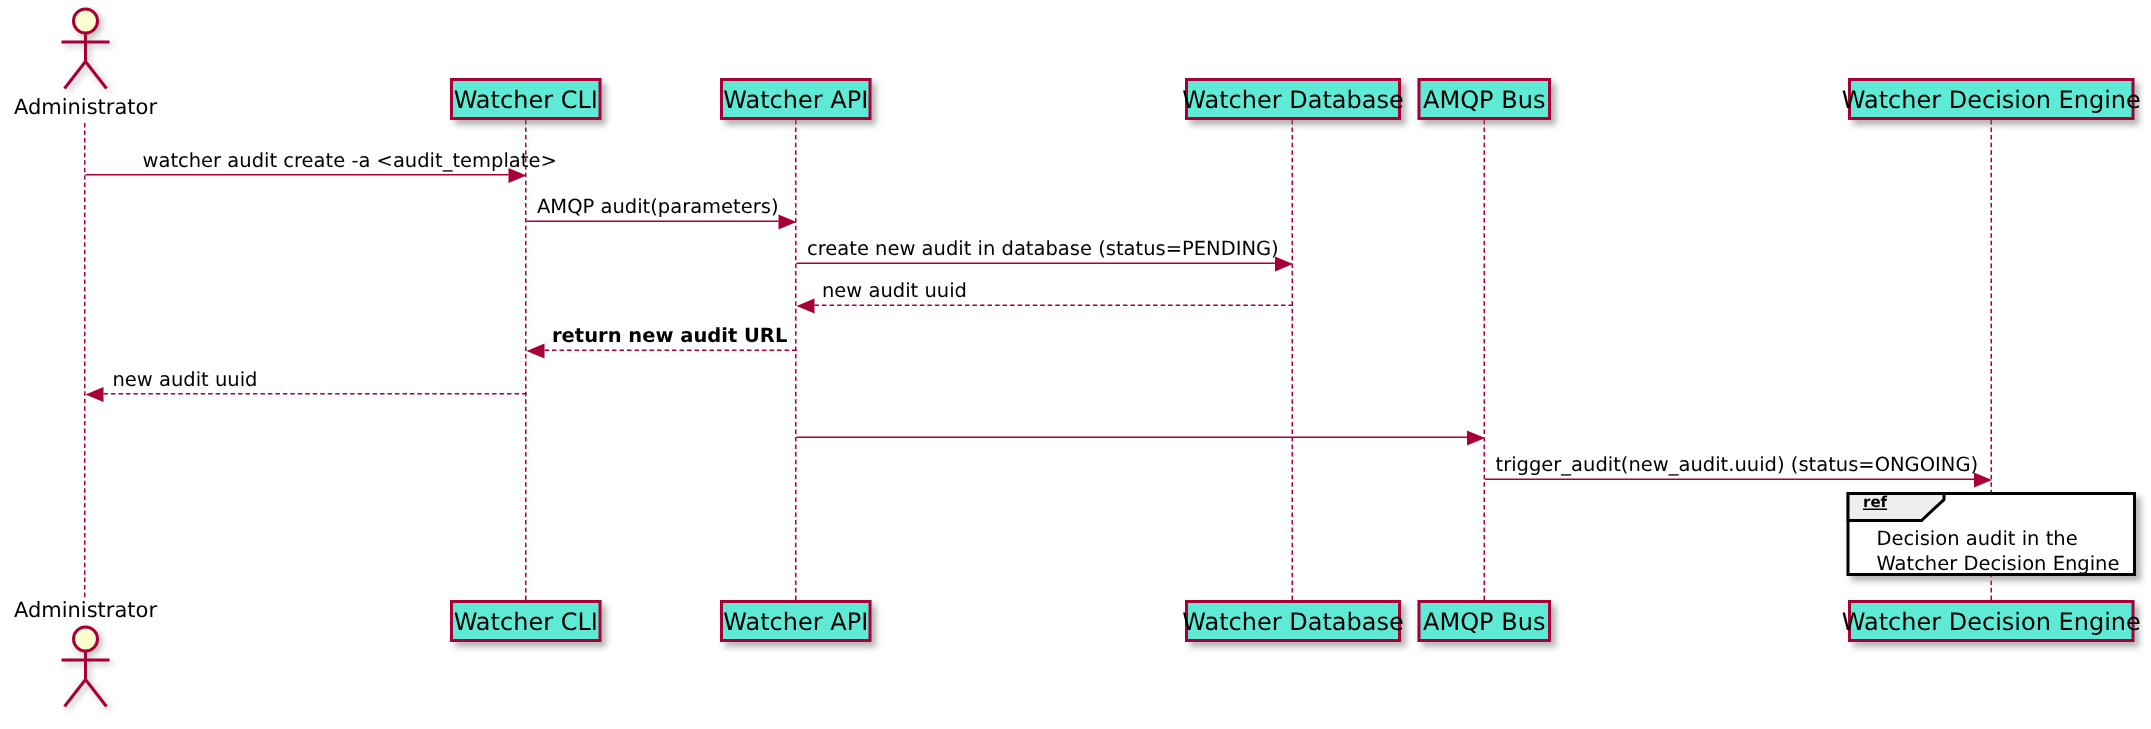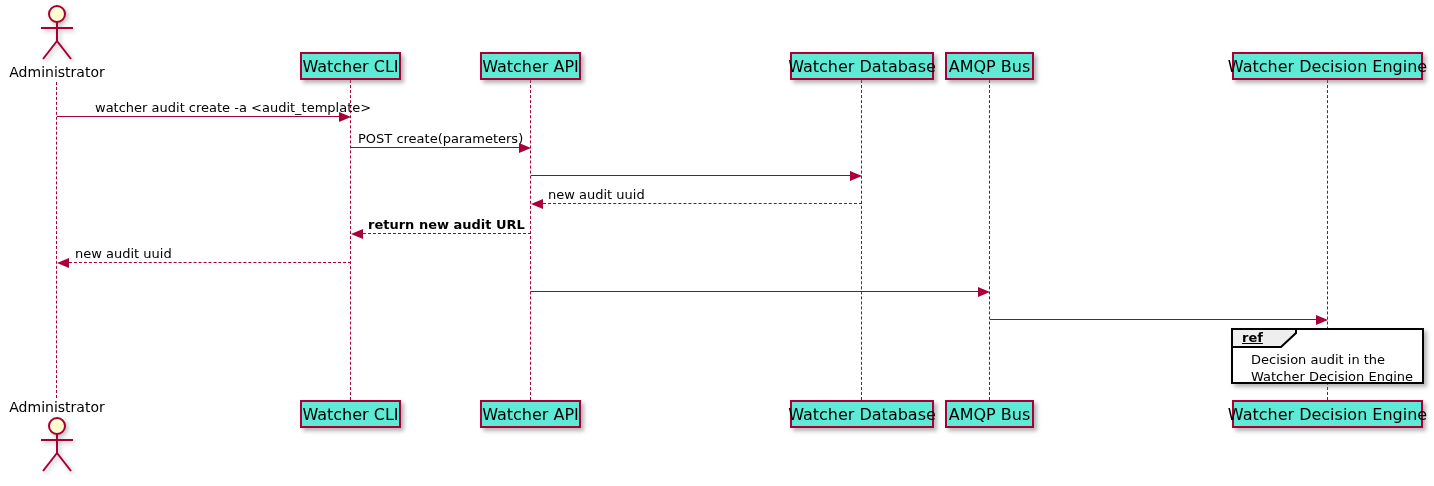--- a/index.html
+++ b/index.html
@@ -34,21 +34,21 @@
   .ah-r { border-left:12px solid #A80036; }
   .ah-l { border-right:12px solid #A80036; }
   .ref-box {
     position:absolute; left:1231px; top:328px; width:193px; height:56px;
     box-sizing:border-box; background:#ffffff; border:2px solid #000000;
     box-shadow:3px 3px 4px rgba(120,120,120,0.55);
   }
   .ref-tab { position:absolute; left:-2px; top:-2px; }
   .ref-tab polygon { fill:#EEEEEE; stroke:#000000; stroke-width:2; }
   .ref-keyword {
-    position:absolute; left:9px; top:0px; font-size:13px; font-weight:bold;text-decoration:underline;
+    position:absolute; left:9px; top:0px; font-size:10px; font-weight:bold;text-decoration:underline;
   }
   .ref-text {
     position:absolute; left:18px; top:21px; font-size:13px; line-height:17px;
   }
 </style>
 </head>
 <body>
 
 <div class="canvas">
 
@@ -71,42 +71,44 @@
   <div class="pbox" style="left:300px;  top:52px; width:101px;">Watcher CLI</div>
   <div class="pbox" style="left:480px;  top:52px; width:101px;">Watcher API</div>
   <div class="pbox" style="left:790px;  top:52px; width:144px;">Watcher Database</div>
   <div class="pbox" style="left:945px;  top:52px; width:89px;">AMQP Bus</div>
   <div class="pbox" style="left:1232px; top:52px; width:191px;">Watcher Decision Engine</div>
 
   <div class="msg-label" style="left:48px; top:100px;margin-left:47px;">watcher audit create -a &lt;audit_template&gt;</div>
   <div class="msg-line line-solid" style="left:57px; top:116px; width:282px;"></div>
   <div class="ah ah-r" style="left:339px; top:112px;"></div>
 
-  <div class="msg-label" style="left:358px; top:131px;">POST create(parameters)</div>
+  <div class="msg-label" style="left:358px; top:131px;">AMQP audit(parameters)</div>
   <div class="msg-line line-solid" style="left:351px; top:147px; width:168px;"></div>
   <div class="ah ah-r" style="left:519px; top:143px;"></div>
 
+  <div class="msg-label" style="left:538px; top:159px;">create new audit in database (status=PENDING)</div>
   <div class="msg-line line-solid" style="left:531px; top:175px; width:319px;"></div>
   <div class="ah ah-r" style="left:850px; top:171px;"></div>
 
   <div class="msg-label" style="left:548px; top:187px;">new audit uuid</div>
   <div class="msg-line line-dashed" style="left:543px; top:203px; width:319px;"></div>
   <div class="ah ah-l" style="left:531px; top:199px;"></div>
 
   <div class="msg-label" style="left:368px; top:217px;font-weight:bold;">return new audit URL</div>
   <div class="msg-line line-dashed" style="left:363px; top:233px; width:168px;"></div>
   <div class="ah ah-l" style="left:351px; top:229px;"></div>
 
   <div class="msg-label" style="left:75px; top:246px;">new audit uuid</div>
   <div class="msg-line line-dashed" style="left:69px; top:262px; width:282px;"></div>
   <div class="ah ah-l" style="left:57px; top:258px;"></div>
 
   <div class="msg-line line-solid" style="left:531px; top:291px; width:447px;"></div>
   <div class="ah ah-r" style="left:978px; top:287px;"></div>
 
+  <div class="msg-label" style="left:997px; top:303px;">trigger_audit(new_audit.uuid) (status=ONGOING)</div>
   <div class="msg-line line-solid" style="left:990px; top:319px; width:326px;"></div>
   <div class="ah ah-r" style="left:1316px; top:315px;"></div>
 
   <div class="ref-box">
     <svg class="ref-tab" width="70" height="21" viewBox="0 0 70 21">
       <polygon points="1,1 65,1 65,5 50,19 1,19"></polygon>
     </svg>
     <span class="ref-keyword">ref</span>
     <div class="ref-text">
       <div>Decision audit in the</div>

